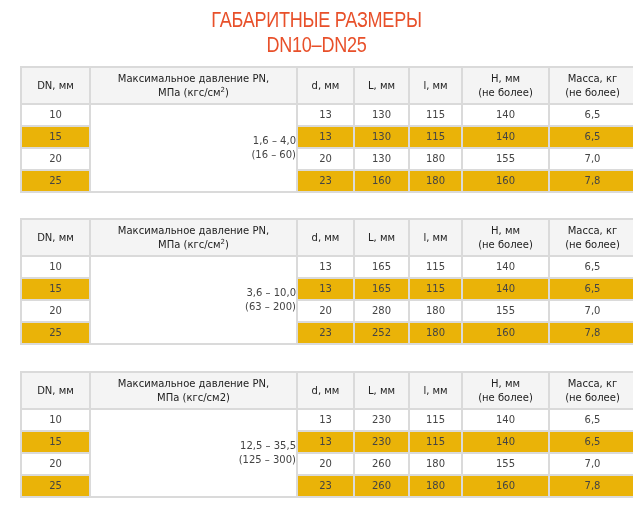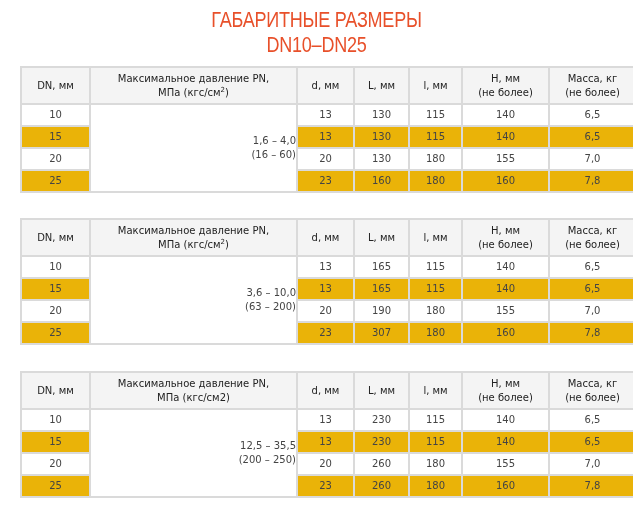--- a/index.html
+++ b/index.html
@@ -132,29 +132,29 @@
     <td>15</td>
     <td>13</td>
     <td>165</td>
     <td>115</td>
     <td>140</td>
     <td>6,5</td>
   </tr>
   <tr>
     <td>20</td>
     <td>20</td>
-    <td>190</td>
+    <td>280</td>
     <td>180</td>
     <td>155</td>
     <td>7,0</td>
   </tr>
   <tr class="alt">
     <td>25</td>
     <td>23</td>
-    <td>307</td>
+    <td>252</td>
     <td>180</td>
     <td>160</td>
     <td>7,8</td>
   </tr>
 </tbody>
   </table>
 
 <table class="spec-table t3">
   <colgroup>
     <col style="width:69px">
@@ -170,21 +170,21 @@
     <th>DN, мм</th>
     <th><span>Максимальное давление PN,</span><br><span>МПа (кгс/см2)</span><sup></sup><span></span></th>
     <th>d, мм</th>
     <th>L, мм</th>
     <th>l, мм</th>
     <th><span>H, мм</span><br><span>(не более)</span></th>
     <th><span>Масса, кг</span><br><span>(не более)</span></th>
   </tr>
   <tr>
     <td>10</td>
-    <td rowspan="4" class="pressure"><span>12,5 – 35,5</span><br><span>(200 – 250)</span></td>
+    <td rowspan="4" class="pressure"><span>12,5 – 35,5</span><br><span>(125 – 300)</span></td>
     <td>13</td>
     <td>230</td>
     <td>115</td>
     <td>140</td>
     <td>6,5</td>
   </tr>
   <tr class="alt">
     <td>15</td>
     <td>13</td>
     <td>230</td>

